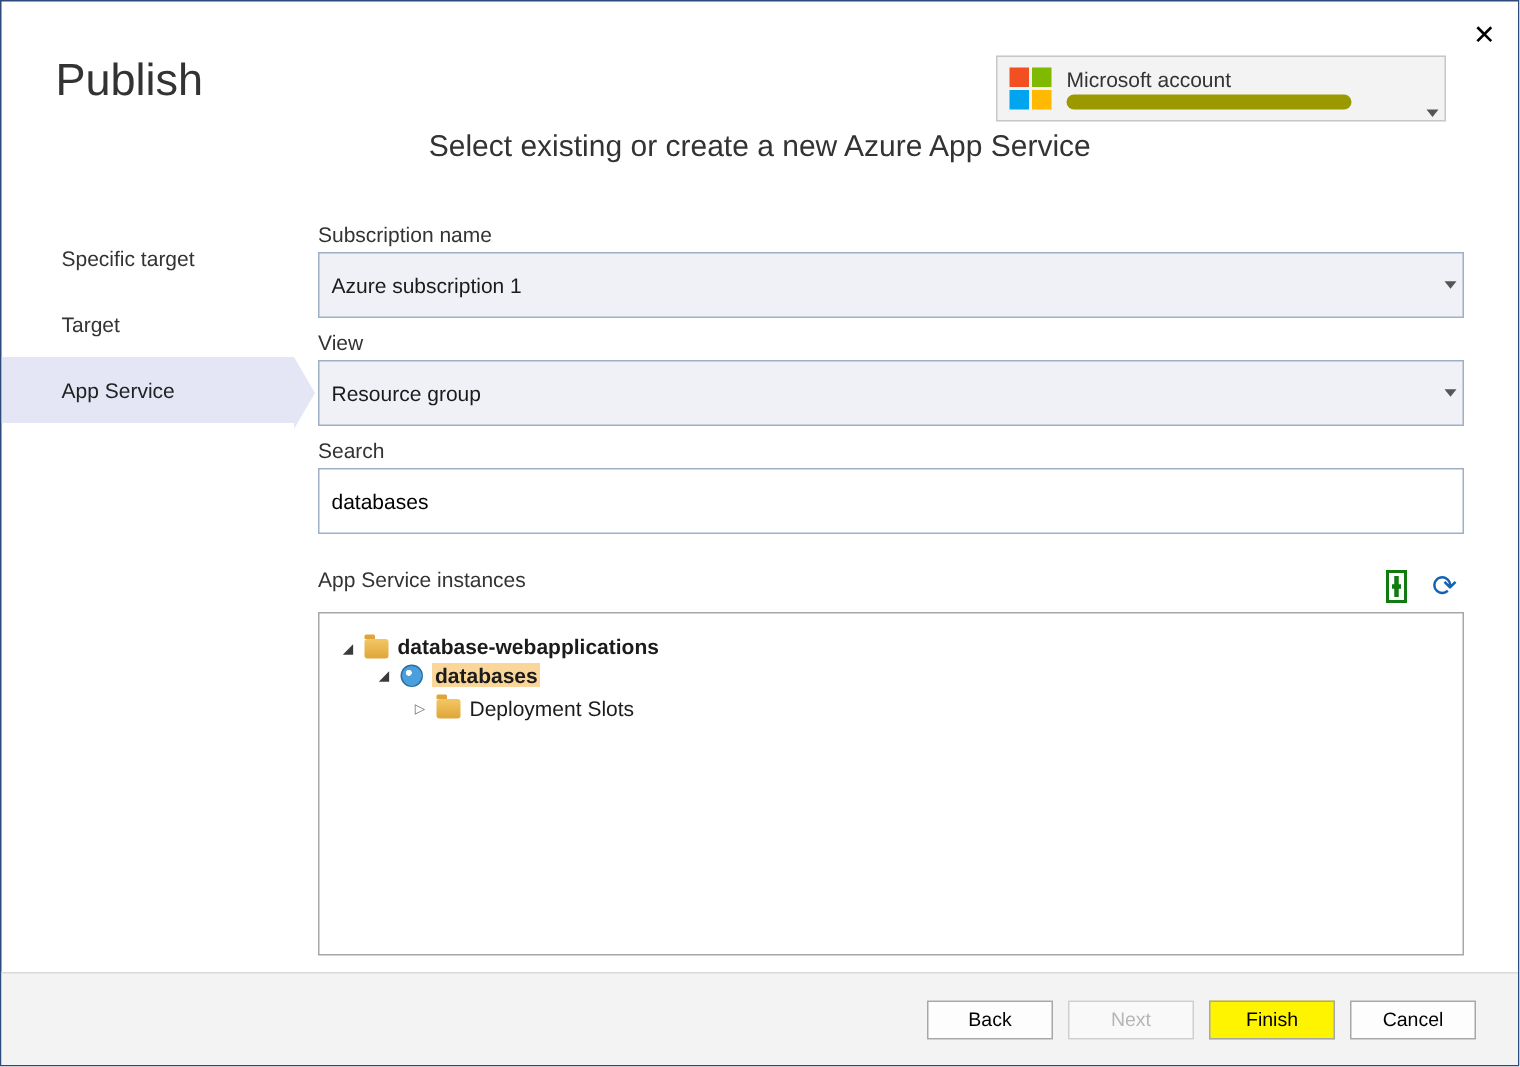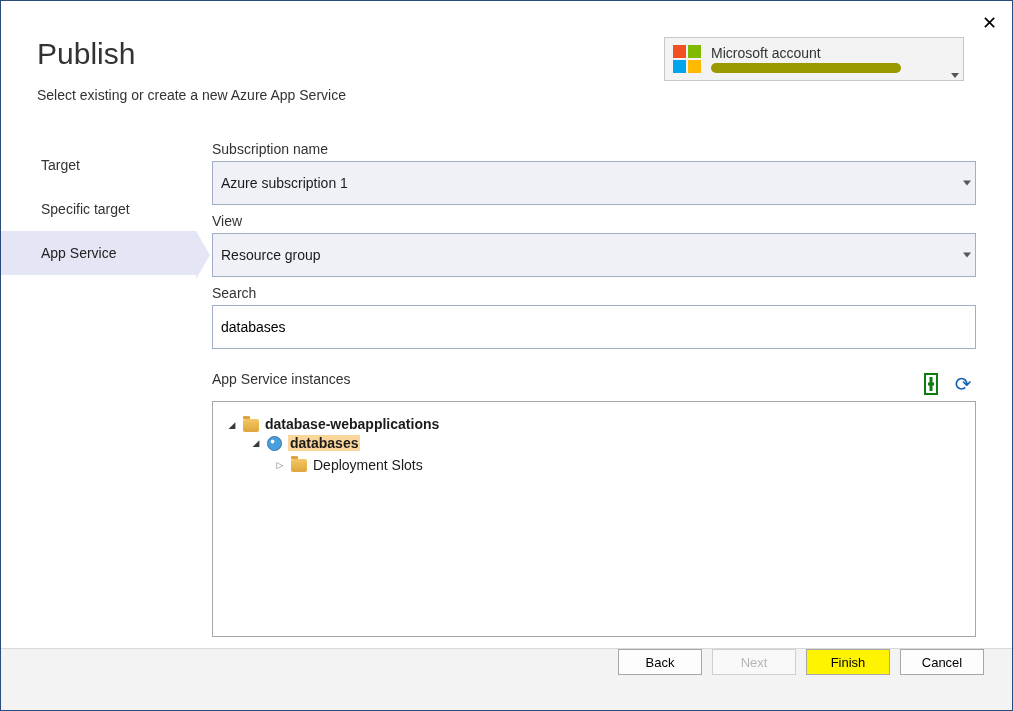--- a/index.html
+++ b/index.html
@@ -34,23 +34,24 @@
     padding: 36px 36px 0 36px;
     position: relative;
   }
   .h-title {
     font-size: 30px;
     font-weight: 400;
     color: #333;
     margin: 0 0 6px 0;
   }
   .h-sub {
-    font-size: 14px;
+    font-size: 20px;
     color: #333;
     margin: 16px 0 20px 0;
+    text-align: center;
   }
   .account-box {
     position: absolute;
     top: 36px;
     right: 48px;
     width: 300px;
     height: 44px;
     border: 1px solid #c7c7c7;
     background: #f3f3f3;
     display: flex;
@@ -248,20 +249,21 @@
     position: relative;
   }
   .bold { font-weight:600; }
   .hl-sel   { background:#fbd69a; padding:0 2px; }
 
   .footer {
     height: 62px;
     border-top: 1px solid #d9d9d9;
     background: #f3f3f3;
     display: flex;
+    align-items: center;
     justify-content: flex-end;
     padding: 0 28px;
     gap: 10px;
   }
   .btn {
     min-width: 84px;
     height: 26px;
     border: 1px solid #a7a7a7;
     background: #fdfdfd;
     font-size: 13px;
@@ -301,24 +303,24 @@
         <span class="account-name">Microsoft account</span>
         <span class="account-redact"></span>
       </div>
       <span class="account-caret"></span>
     </div>
   </div>
 
   <div class="body-area">
     <div class="sidebar">
       <div class="side-item">
+        <span>Specific target</span>
+      </div>
+      <div class="side-item">
         <span>Target</span>
-      </div>
-      <div class="side-item">
-        <span>Specific target</span>
       </div>
       <div class="side-item selected">
         <span>App Service</span>
       </div>
     </div>
 
     <div class="main">
 
       <div class="field-label">Subscription name</div>
       <div class="combo">

